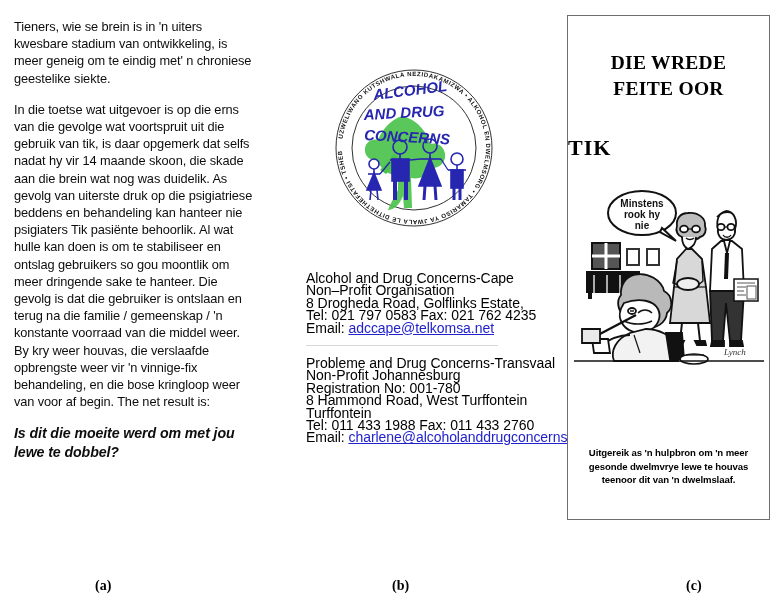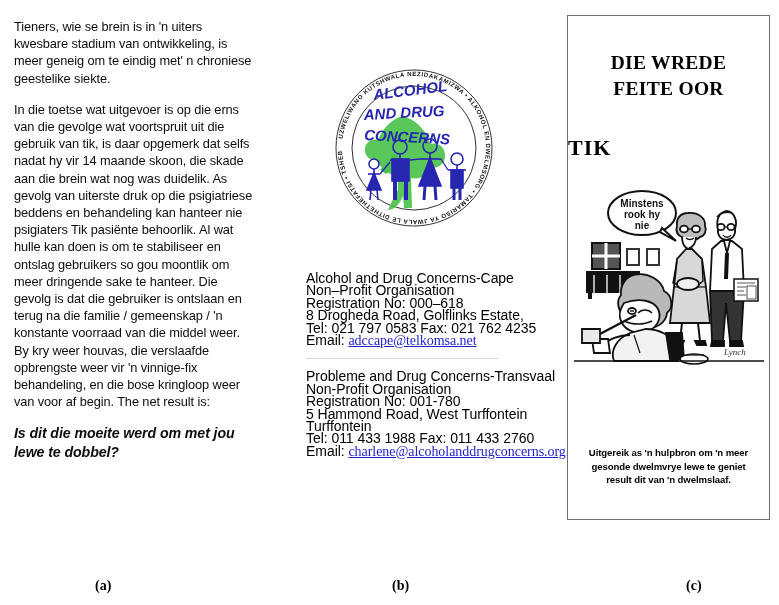--- a/index.html
+++ b/index.html
@@ -36,21 +36,21 @@
     position:relative;width:180px;height:180px;margin:40px auto 12px 18px;
   }
   .logo-wrap svg{display:block;}
   .contact-block{
     font-size:14px;
     line-height:12.4px;
     color:#000;
     letter-spacing:-0.05px;
   }
   .contact-block .line{white-space:nowrap;}
-  .mail-link{color:#2222cc;text-decoration:underline;font-family:Liberation Serif, serif;}
+  .mail-link{color:#2222cc;text-decoration:underline;}
   .divider{
     border:0;border-top:1px solid #d8d8d8;
     margin:11px 0 11px 0;width:192px;
   }
   #contact-1{margin-top:34px;}
 
   
   #panel-c{
     position:absolute;left:567px;top:15px;width:203px;height:505px;
     border:1.3px solid #6e6e6e;
@@ -169,36 +169,35 @@
           <text x="50" y="42" font-family="'Liberation Sans', sans-serif" font-weight="bold" font-size="15" fill="#2626b0" transform="rotate(-7 50 42)" font-style="italic">ALCOHOL</text>
           <text x="40" y="62" font-family="'Liberation Sans', sans-serif" font-weight="bold" font-size="15" fill="#2626b0" transform="rotate(-3 40 62)" font-style="italic">AND DRUG</text>
           <text x="40" y="82" font-family="'Liberation Sans', sans-serif" font-weight="bold" font-size="15" fill="#2626b0" transform="rotate(3 40 82)" font-style="italic">CONCERNS</text>
         </g>
       </svg>
     </div>
 
     <div class="contact-block" id="contact-1">
       <div class="line">Alcohol and Drug Concerns-Cape</div>
       <div class="line">Non–Profit Organisation</div>
-      <div class="line">Registration No: 000–618</div>
       <div class="line">8 Drogheda Road, Golflinks Estate,</div>
       <div class="line">Tel: 021 797 0583 Fax: 021 762 4235</div>
       <div class="line">
         <span>Email:</span>
         <span class="mail-link">adccape@telkomsa.net</span>
       </div>
     </div>
 
     <hr class="divider">
 
     <div class="contact-block" id="contact-2">
       <div class="line">Probleme and Drug Concerns-Transvaal</div>
-      <div class="line">Non-Profit Organisation</div>
+      <div class="line">Non-Profit Johannesburg</div>
       <div class="line">Registration No: 001-780</div>
-      <div class="line">5 Hammond Road, West Turffontein</div>
+      <div class="line">8 Hammond Road, West Turffontein</div>
       <div class="line">Turffontein</div>
       <div class="line">Tel: 011 433 1988  Fax: 011 433 2760</div>
       <div class="line">
         <span>Email:</span>
         <span class="mail-link">charlene@alcoholanddrugconcerns.org.za</span>
       </div>
     </div>
   </div>
 
   <div id="panel-c">
@@ -311,20 +310,20 @@
           <ellipse cx="120" cy="176" rx="14" ry="5" fill="#fff" stroke-width="1.6"></ellipse>
           <path d="M112,172 L130,172" stroke-width="1.2"></path>
         </g>
 
         <path d="M0,178 L190,178" stroke="#111" stroke-width="1.6"></path>
 
         <text x="150" y="172" font-family="'Liberation Serif', serif" font-size="9" font-style="italic" fill="#333">Lynch</text>
       </svg>
     </div>
 
-    <div class="c-caption">Uitgereik as 'n hulpbron om 'n meer gesonde dwelmvrye lewe te geniet result dit van 'n dwelmslaaf.</div>
+    <div class="c-caption">Uitgereik as 'n hulpbron om 'n meer gesonde dwelmvrye lewe te houvas teenoor dit van 'n dwelmslaaf.</div>
   </div>
 
   <div class="fig-label" id="label-a">(a)</div>
   <div class="fig-label" id="label-b">(b)</div>
   <div class="fig-label" id="label-c">(c)</div>
 
 </div>
 
 </body></html>

